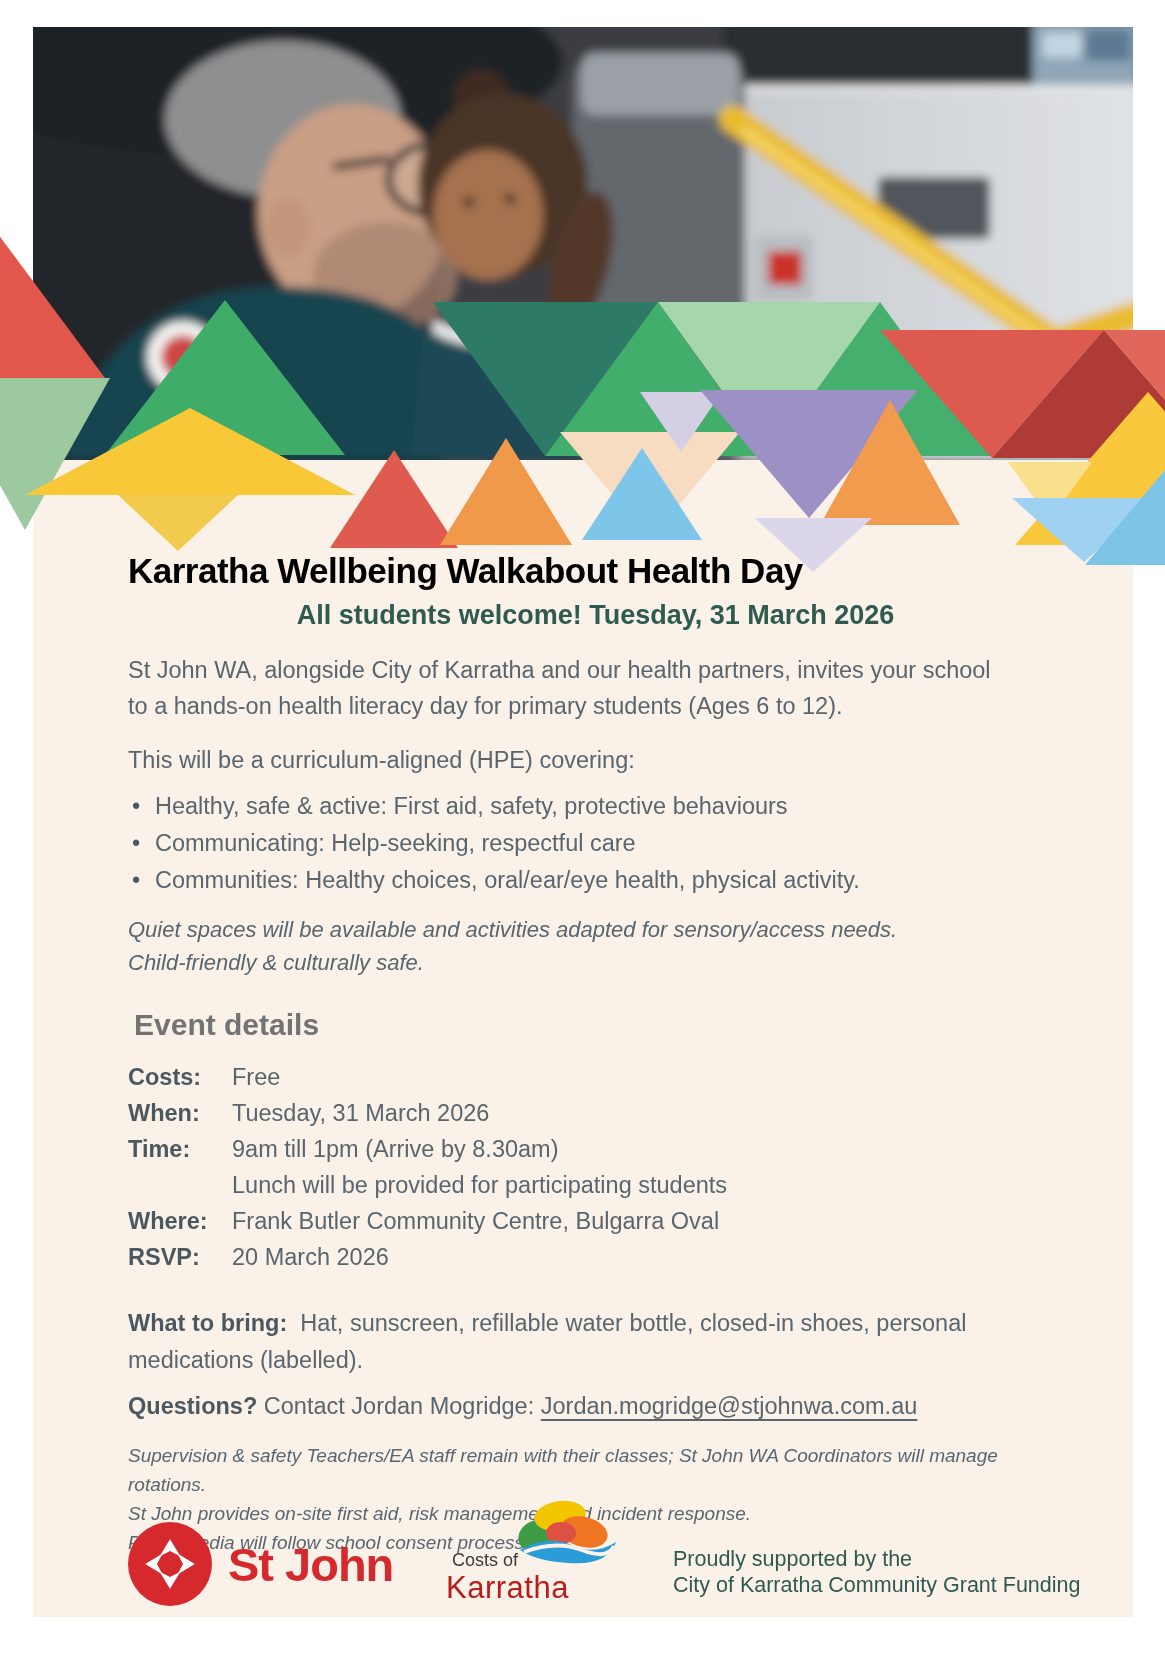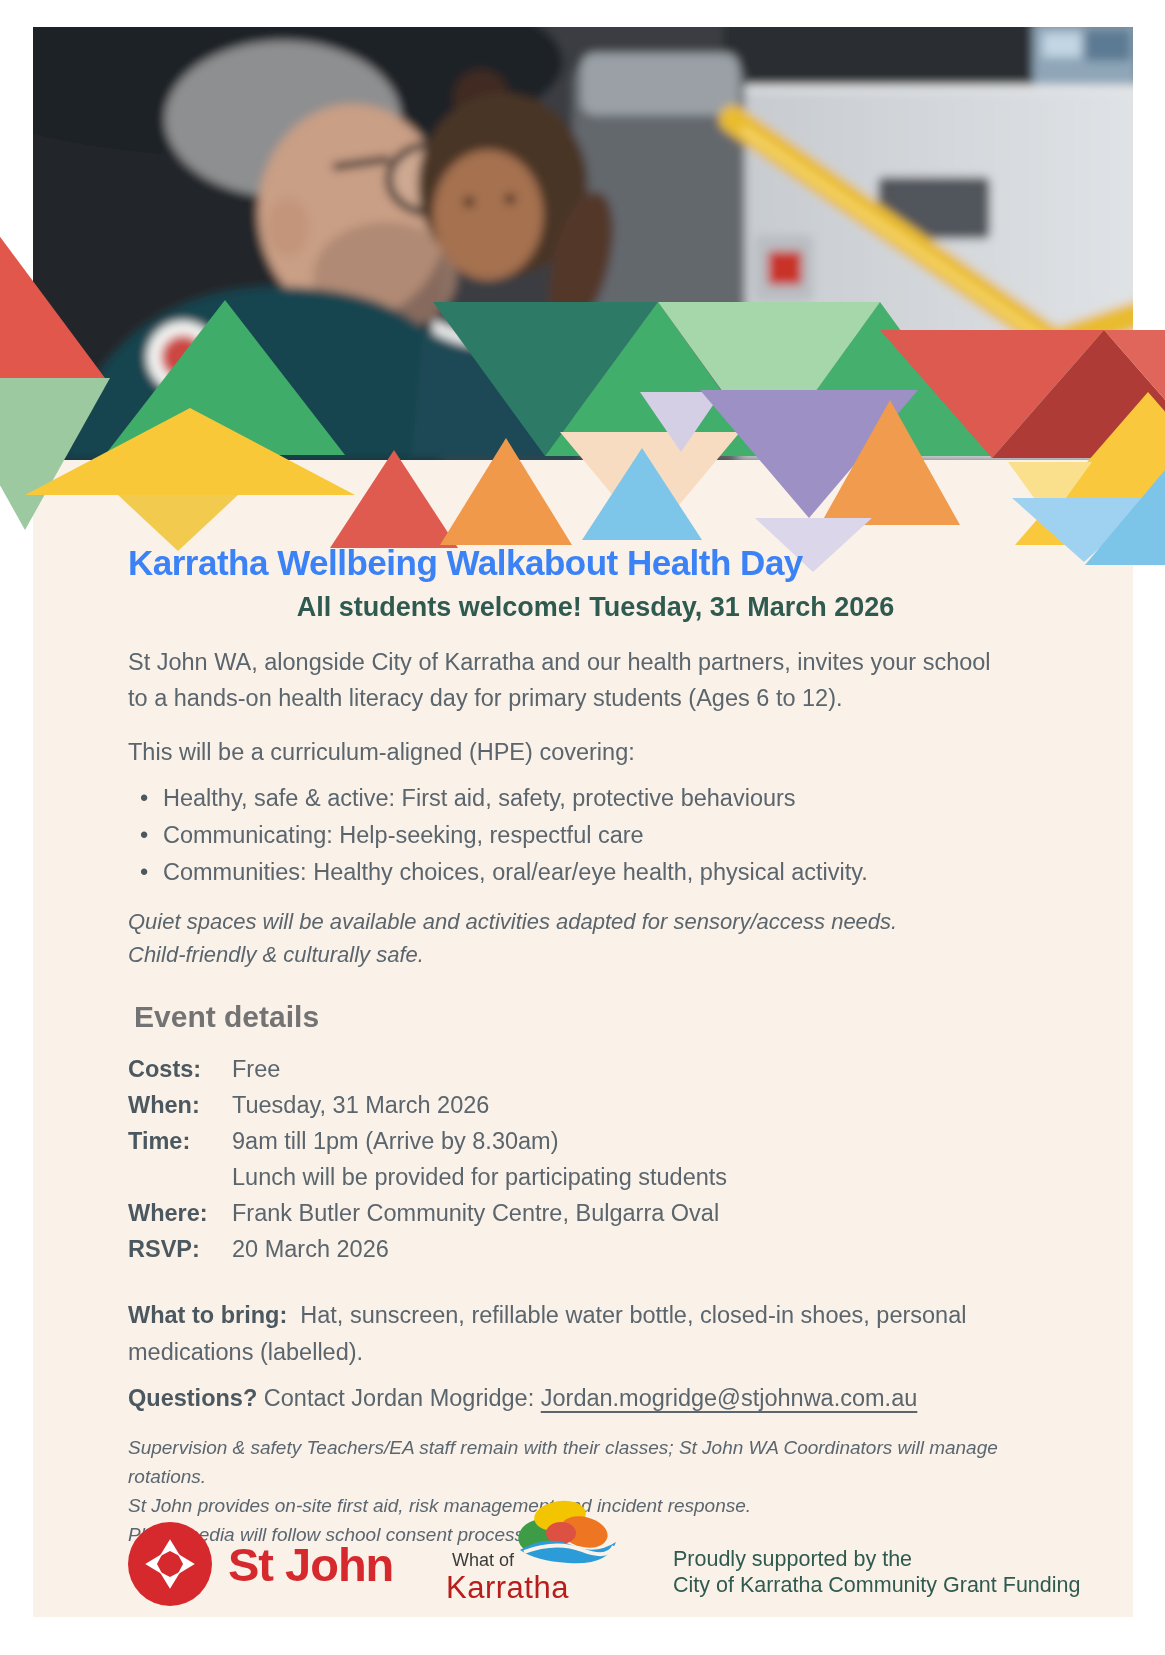--- a/index.html
+++ b/index.html
@@ -3,26 +3,26 @@
 <meta charset="utf-8">
 <style>
   html,body{margin:0;padding:0;background:#ffffff;}
   .page{position:relative;width:1165px;height:1655px;background:#ffffff;overflow:hidden;
         font-family:"Liberation Sans", sans-serif;}
   .cream-panel{position:absolute;left:33px;top:460px;width:1100px;height:1157px;background:#FAF1E8;}
   .hero{position:absolute;left:33px;top:27px;width:1100px;height:433px;overflow:hidden;background:#34383C;}
   .mosaic{position:absolute;left:0;top:0;width:1165px;height:620px;pointer-events:none;}
 
   .content{position:absolute;left:128px;top:538px;width:935px;color:#5A656D;}
-  .title{font-size:35px;line-height:42px;font-weight:bold;color:#3b82f6;letter-spacing:-0.5px;margin:4px 0 6px 0;}
+  .title{font-size:35px;line-height:42px;font-weight:bold;color:#000000;letter-spacing:-0.5px;margin:12px 0 6px 0;}
   .subtitle{font-size:27px;line-height:34px;font-weight:bold;color:#2F5A50;margin:0 0 20px 0;text-align:center;}
   .para{font-size:23.5px;line-height:36px;margin:0;}
   .intro{margin-bottom:18px;}
   .lead{margin-top:18px;margin-bottom:10px;}
-  .bullets{list-style:none;margin:8px;padding:0;}
+  .bullets{list-style:none;margin:0;padding:0;}
   .bullets li{position:relative;padding-left:27px;font-size:23.5px;line-height:37px;}
   .bullets li::before{content:"•";position:absolute;left:4px;top:0;color:#4C5860;}
   .note{font-size:22px;line-height:33px;font-style:italic;margin-top:14px;}
   .section-heading{font-size:30px;line-height:40px;font-weight:bold;color:#737373;margin:26px 0 14px 6px;}
   .detail-row{display:flex;font-size:23.5px;line-height:36px;}
   .detail-label{width:104px;font-weight:bold;color:#4C5860;flex:none;}
   .detail-value{flex:1;}
   .detail-cont{margin-left:104px;font-size:23.5px;line-height:36px;}
   .bring{margin-top:30px;font-size:23.5px;line-height:37px;}
   .bold-label{font-weight:bold;color:#4C5860;}
@@ -203,21 +203,21 @@
           <polygon points="50,10 33,38 50,29 67,38" fill="#ffffff"></polygon>
           <polygon points="50,90 33,62 50,71 67,62" fill="#ffffff"></polygon>
           <polygon points="10,50 38,33 29,50 38,67" fill="#ffffff"></polygon>
           <polygon points="90,50 62,33 71,50 62,67" fill="#ffffff"></polygon>
         </svg>
       </div>
       <span class="stjohn-word">St John</span>
     </div>
 
     <div class="karratha">
-      <span class="karratha-cityof">What of</span>
+      <span class="karratha-cityof">Costs of</span>
       <svg class="karratha-swirl" width="112" height="68" viewBox="0 0 112 68">
         <ellipse cx="30" cy="36" rx="20" ry="16" fill="#3F9C46" transform="rotate(-18 30 36)"></ellipse>
         <ellipse cx="52" cy="16" rx="26" ry="15" fill="#F2C500" transform="rotate(-8 52 16)"></ellipse>
         <ellipse cx="76" cy="32" rx="24" ry="15" fill="#EE7623" transform="rotate(14 76 32)"></ellipse>
         <ellipse cx="53" cy="33" rx="15" ry="11" fill="#DD5143"></ellipse>
         <path d="M12,50 Q40,34 66,46 Q88,55 108,42 Q100,66 60,63 Q28,61 12,50 Z" fill="#2B9CD8"></path>
         <path d="M16,52 Q48,40 74,50 T106,46" stroke="#FAF1E8" stroke-width="4" fill="none"></path>
       </svg>
       <span class="karratha-word">Karratha</span>
     </div>

